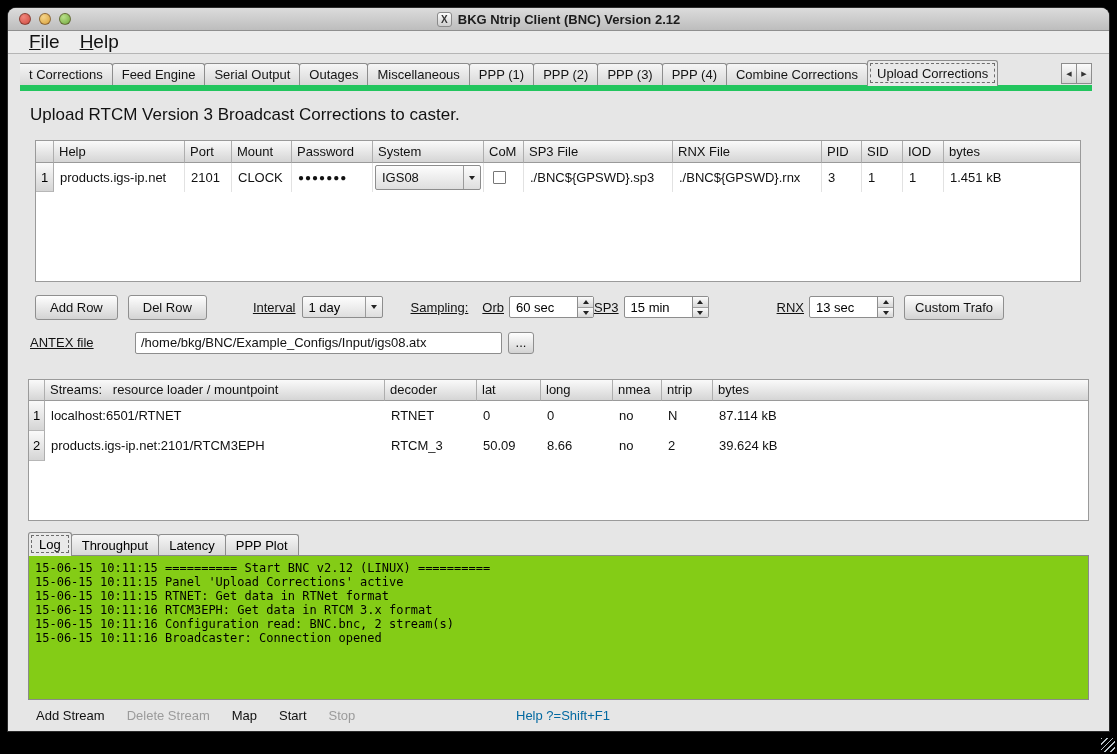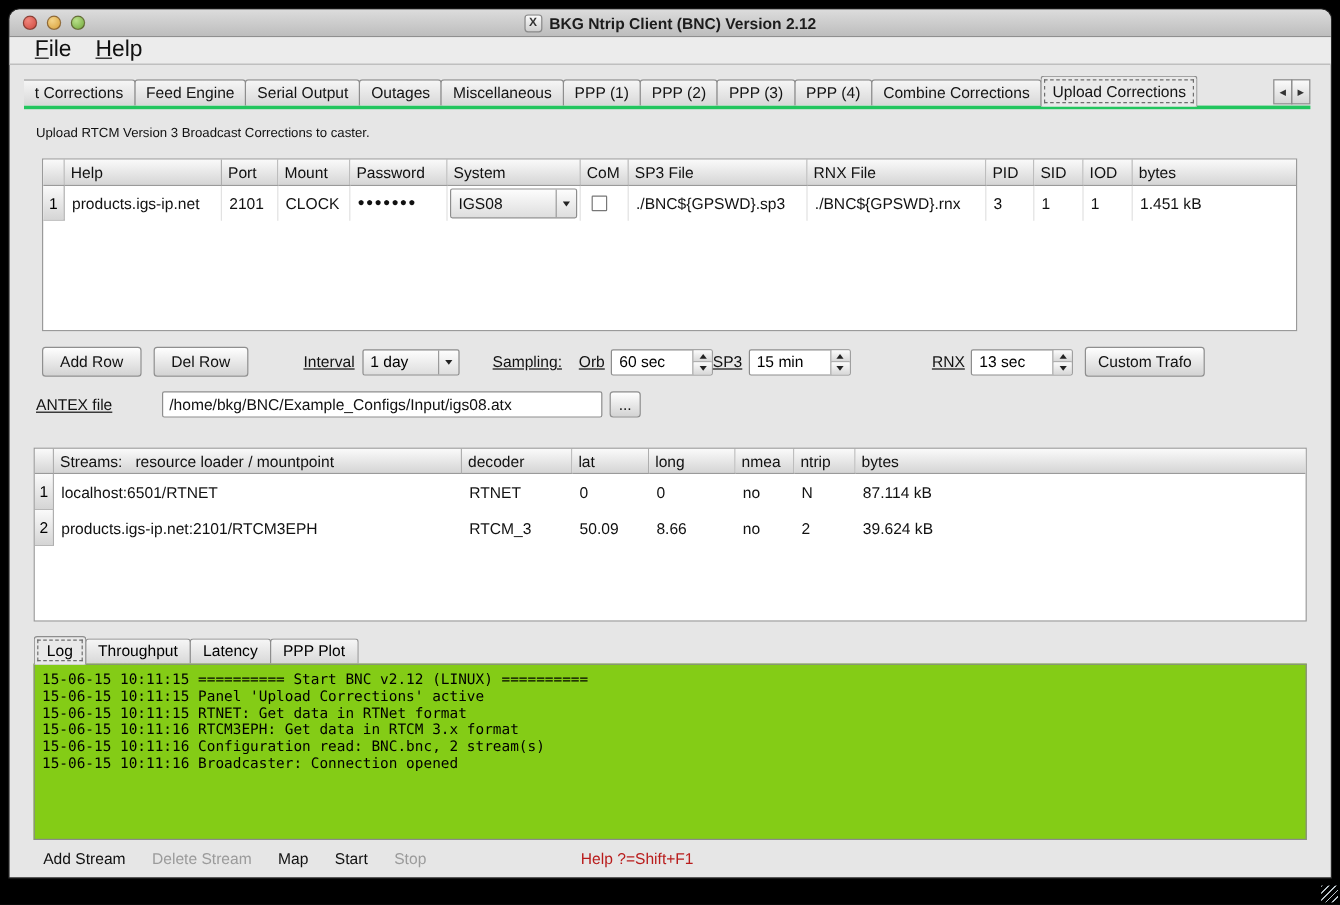--- a/index.html
+++ b/index.html
@@ -29,35 +29,35 @@
   
   .menubar { height:23px; background:#ececec; border-bottom:1px solid #b5b5b5;
              display:flex; align-items:center; padding-left:12px; gap:2px; flex:none; }
   .menu-item { display:inline-block; font-size:19px; color:#111; padding:2px 9px; }
   .menu-item::first-letter { text-decoration:underline; }
 
   .main { flex:1; display:flex; flex-direction:column; overflow:hidden; }
 
   
   .tabbar { display:flex; align-items:flex-end; margin:10px 17px 0 12px;
-            border-bottom:3px solid #22c55e; position:relative; height:27px; }
+            border-bottom:6px solid #22c55e; position:relative; height:27px; }
   .tab { height:22px; display:flex; align-items:center; padding:0 9px; font-size:13px;
          color:#141414; background:linear-gradient(#f6f6f6,#d8d8d8);
          border:1px solid #8d8d8d; border-bottom:none; border-radius:3px 3px 0 0;
          margin-right:-1px; white-space:nowrap; }
   .tab.first { border-left:none; border-radius:0 3px 0 0; }
   .tab.active { height:26px; background:#e9e9e9; margin-bottom:-1px; z-index:2;
                 outline:1px dashed #6d6d6d; outline-offset:-4px; }
   .tab-arrows { margin-left:auto; display:flex; margin-bottom:1px; }
   .tab-arrow { width:16px; height:21px; background:linear-gradient(#fbfbfb,#d6d6d6);
                border:1px solid #8d8d8d; display:flex; align-items:center; justify-content:center;
                margin-left:-1px; }
   .tab-arrow .arr { font-size:7px; color:#333; }
 
-  .desc { margin:14px 0 0 22px; font-size:11px; color:#111; }
+  .desc { margin:14px 0 0 22px; font-size:17px; color:#111; }
 
   
   .tbl { background:#fff; border:1px solid #9a9a9a; overflow:hidden; }
   .thead { display:flex; }
   .th { background:linear-gradient(#fafafa,#d5d5d5); border-right:1px solid #aeaeae;
         border-bottom:1px solid #9a9a9a; font-size:13px; color:#111; display:flex;
         align-items:center; padding-left:5px; white-space:pre; overflow:hidden; flex:none; }
   .th.grow { flex:1; border-right:none; }
   .trow { display:flex; }
   .td { font-size:13px; color:#111; display:flex; align-items:center; padding-left:6px;
@@ -121,21 +121,21 @@
   .logframe { margin:0 20px; height:148px; border:1px solid #8a8a8a; background:#84cc16;
               padding:5px 6px; overflow:hidden; }
   .log-line { font-family:"DejaVu Sans Mono","Liberation Mono",monospace; font-size:12px;
               line-height:14px; color:#000; white-space:pre; }
 
   
   .bottombar { margin-top:auto; height:31px; display:flex; align-items:center;
                padding-left:28px; gap:22px; position:relative; flex:none; }
   .action { font-size:13px; color:#111; }
   .action.disabled { color:#9b9b9b; }
-  .helptext { position:absolute; left:476px; font-size:13px; color:#b91c1c; }
+  .helptext { position:absolute; left:508px; font-size:13px; color:#0369a1; }
 
   .grip { position:absolute; right:2px; bottom:2px; width:14px; height:14px;
           background:repeating-linear-gradient(135deg, #b9c3c9 0 1px, transparent 1px 4px); }
 </style>
 </head>
 <body>
 
 <div class="window">
 
   <div class="titlebar">

